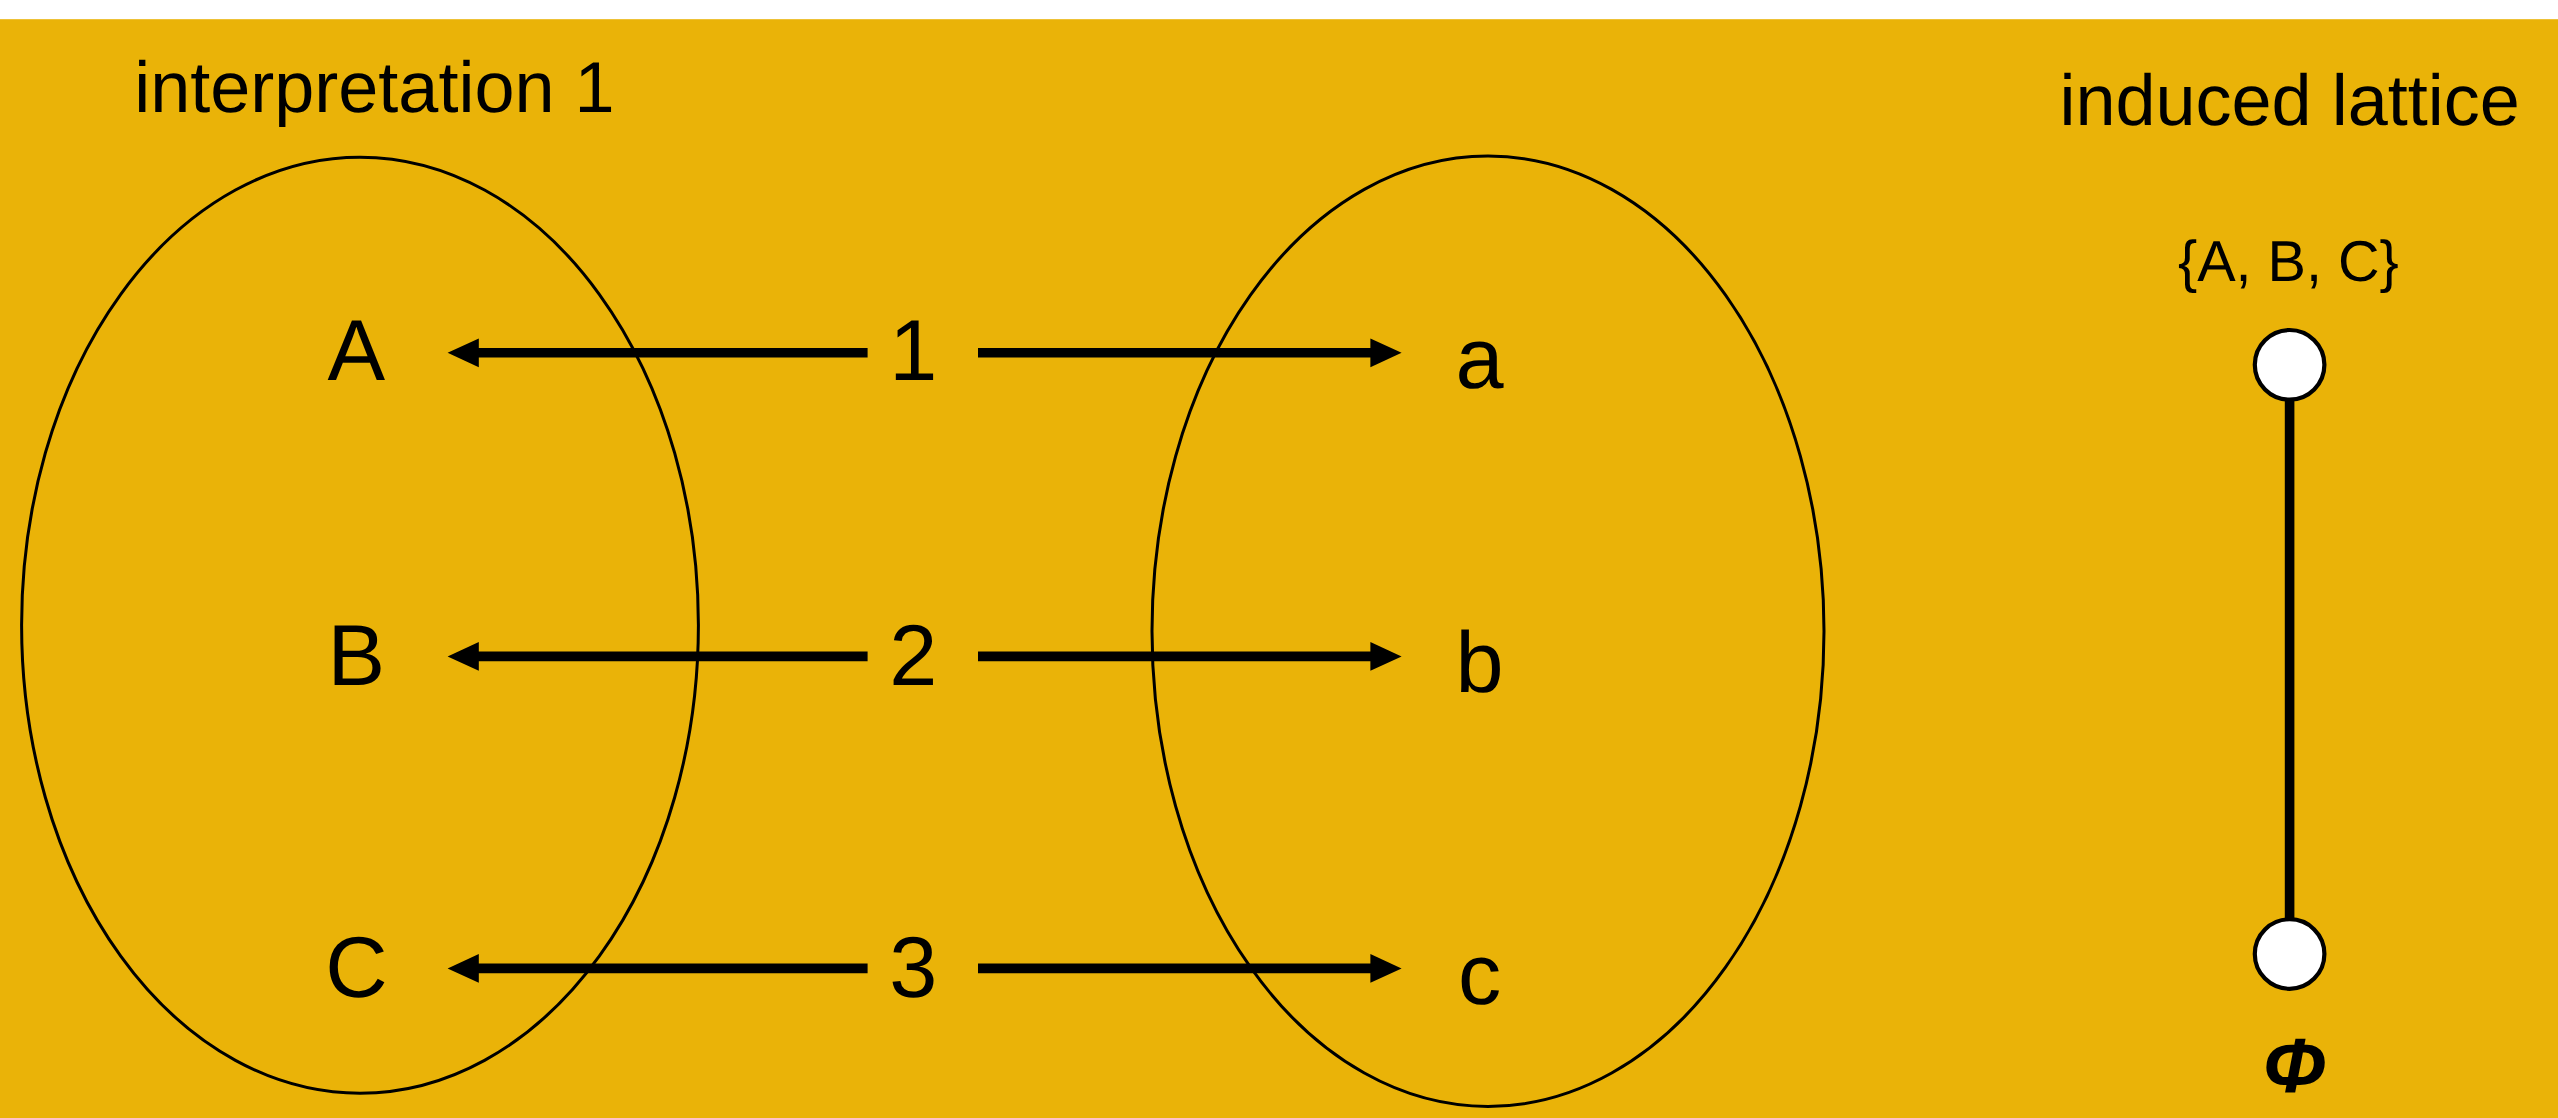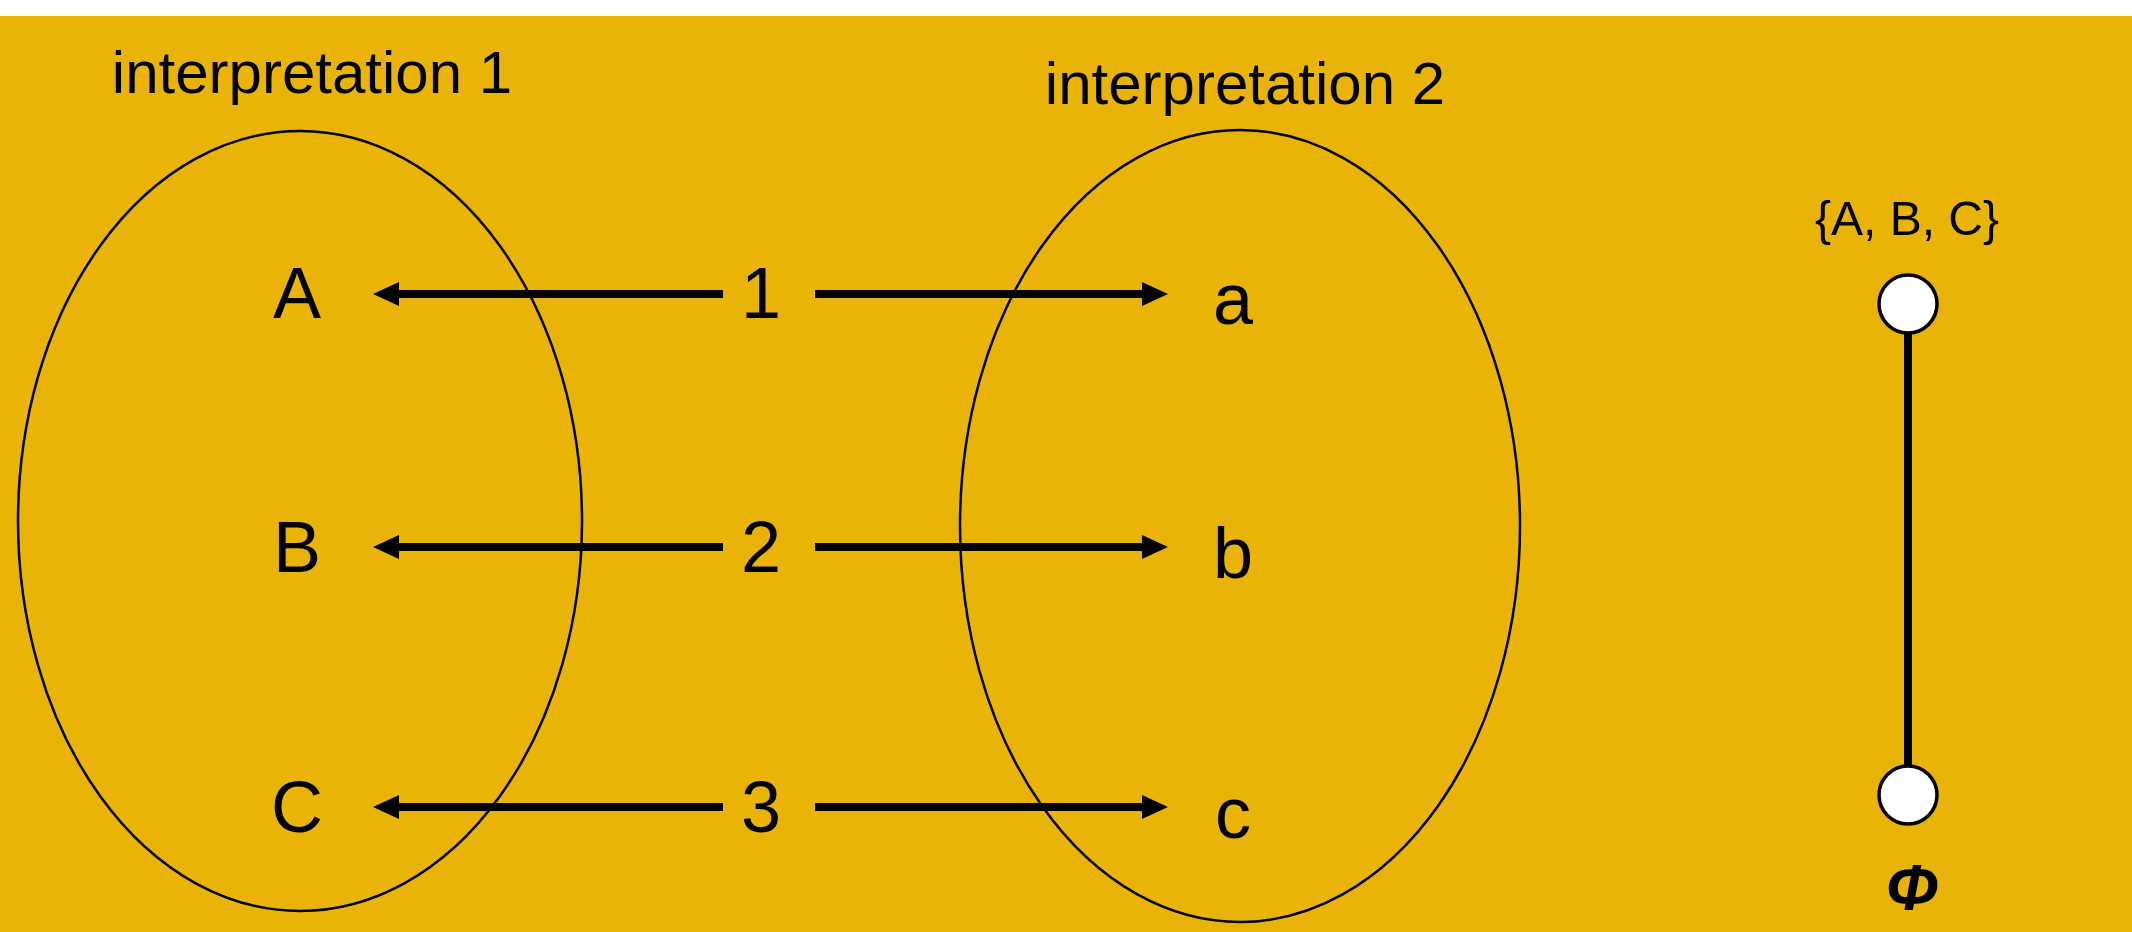--- a/index.html
+++ b/index.html
@@ -96,21 +96,21 @@
     </g>
 
     <g>
       <line x1="1908" y1="317" x2="1908" y2="750" stroke="#000000" stroke-width="8"></line>
       <circle cx="1908" cy="288" r="29" fill="#ffffff" stroke="#000000" stroke-width="3.5"></circle>
       <circle cx="1908" cy="779" r="29" fill="#ffffff" stroke="#000000" stroke-width="3.5"></circle>
     </g>
   </svg>
 
   <div class="txt section-title t-int1">interpretation 1</div>
-  <div class="txt section-title t-int2">interpretation 2</div>
+  <div class="txt section-title t-latt">induced lattice</div>
 
   <div class="txt element-label col-left row-1">A</div>
   <div class="txt map-number   col-mid  row-1">1</div>
   <div class="txt element-label col-right row-1 lower">a</div>
 
   <div class="txt element-label col-left row-2">B</div>
   <div class="txt map-number   col-mid  row-2">2</div>
   <div class="txt element-label col-right row-2 lower">b</div>
 
   <div class="txt element-label col-left row-3">C</div>

